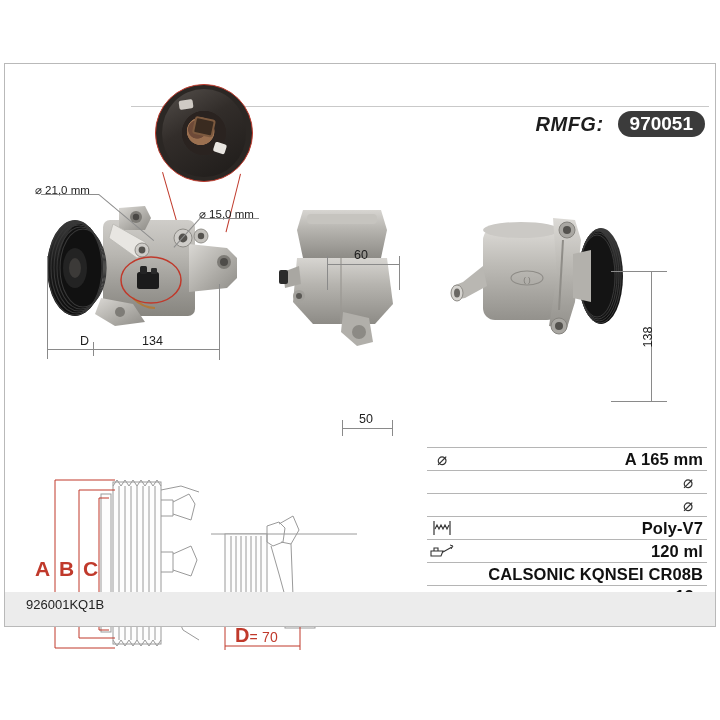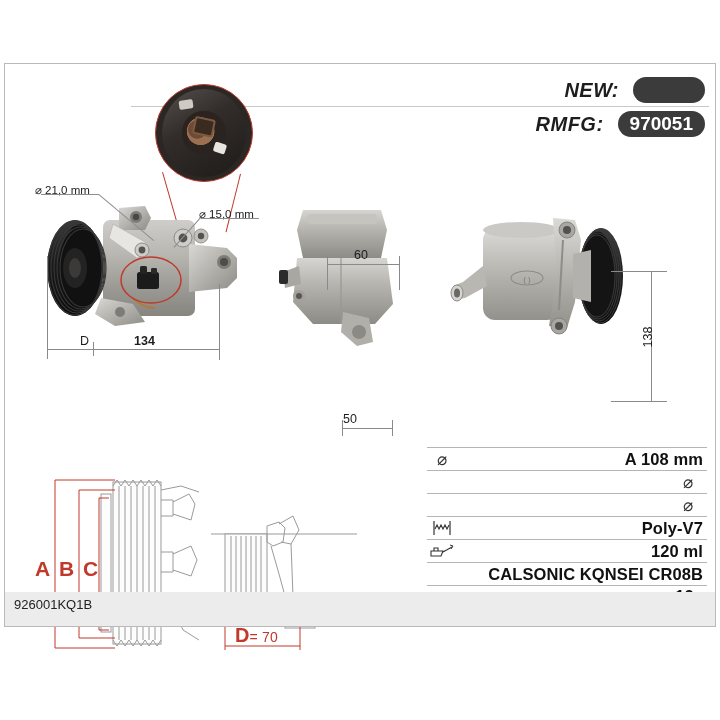--- a/index.html
+++ b/index.html
@@ -227,38 +227,34 @@
     width: 712px;
     height: 35px;
     background: #ececec;
     border-left: 1px solid #b9b9b9;
     border-right: 1px solid #b9b9b9;
     border-bottom: 1px solid #b9b9b9;
     box-sizing: border-box;
   }
   #footer .pn {
     position: absolute;
-    left: 9px;
+    left: 21px;
     top: 5px;
     font-size: 13px;
     color: #222;
   }
 </style>
 </head>
 <body>
 
 <div id="sheet">
 
 
   <div class="hdr-rule"></div>
 
-  <div class="hdr-row hdr-new">
-    <span class="hdr-label">NEW:</span>
-    <span class="pill empty"></span>
-  </div>
 
   <div class="hdr-row hdr-rmfg">
     <span class="hdr-label">RMFG:</span>
     <span class="pill">970051</span>
   </div>
 
   <div class="detail-bubble">
     <div class="dz1"></div>
     <div class="dz2"></div>
     <div class="hl"></div>
@@ -411,36 +407,36 @@
 
   <div class="callout" style="left:194px; top:143px;">⌀ 15,0 mm</div>
   <div class="call-line" style="left:196px; top:154px; width:58px; transform: rotate(0deg);"></div>
   <div class="call-line" style="left:196px; top:154px; width:40px; transform: rotate(132deg);"></div>
 
   <div class="dim-line dim-h" style="left:42px; top:285px; width:172px;"></div>
   <div class="tick" style="left:42px; top:275px; height:20px;"></div>
   <div class="tick" style="left:88px; top:278px; height:14px;"></div>
   <div class="tick" style="left:214px; top:272px; height:24px;"></div>
   <div class="dim-txt" style="left:75px; top:270px;">D</div>
-  <div class="dim-txt" style="left:129px; top:270px;font-weight:bold;">134</div>
+  <div class="dim-txt" style="left:137px; top:270px;">134</div>
 
   <div class="dim-line dim-v" style="left:42px; top:192px; height:86px;"></div>
   <div class="dim-line dim-v" style="left:214px; top:220px; height:58px;"></div>
 
   <div class="dim-line dim-h" style="left:322px; top:200px; width:72px;"></div>
   <div class="tick" style="left:322px; top:192px; height:16px;"></div>
   <div class="tick" style="left:394px; top:192px; height:16px;"></div>
   <div class="dim-txt" style="left:349px; top:184px;">60</div>
   <div class="dim-line dim-v" style="left:322px; top:206px; height:20px;"></div>
   <div class="dim-line dim-v" style="left:394px; top:206px; height:20px;"></div>
 
   <div class="dim-line dim-h" style="left:337px; top:364px; width:50px;"></div>
   <div class="tick" style="left:337px; top:356px; height:16px;"></div>
   <div class="tick" style="left:387px; top:356px; height:16px;"></div>
-  <div class="dim-txt" style="left:338px; top:348px;">50</div>
+  <div class="dim-txt" style="left:354px; top:348px;">50</div>
 
   <div class="dim-line dim-v" style="left:646px; top:207px; height:130px;"></div>
   <div class="dim-line dim-h" style="left:606px; top:207px; width:56px;"></div>
   <div class="dim-line dim-h" style="left:606px; top:337px; width:56px;"></div>
   <div class="dim-txt vert" style="left:633px; top:266px;">138</div>
 
   <div class="draw" id="draw-pulley">
     <svg width="190" height="182" viewBox="0 0 190 182">
       <g stroke="#9a9a9a" stroke-width="1" fill="none">
 
@@ -525,21 +521,21 @@
     <b>D</b><span>=</span>
     <span>70</span>
   </div>
 
   <div id="spec">
 
     <div class="spec-row">
       <span class="spec-ico">
         <span class="dia-glyph">⌀</span>
       </span>
-      <span class="spec-val wide">A 108 mm</span>
+      <span class="spec-val wide">A 165 mm</span>
     </div>
 
     <div class="spec-row">
       <span class="spec-ico">
         <span class="dia-glyph">⌀</span>
       </span>
     </div>
 
     <div class="spec-row">
       <span class="spec-ico">

